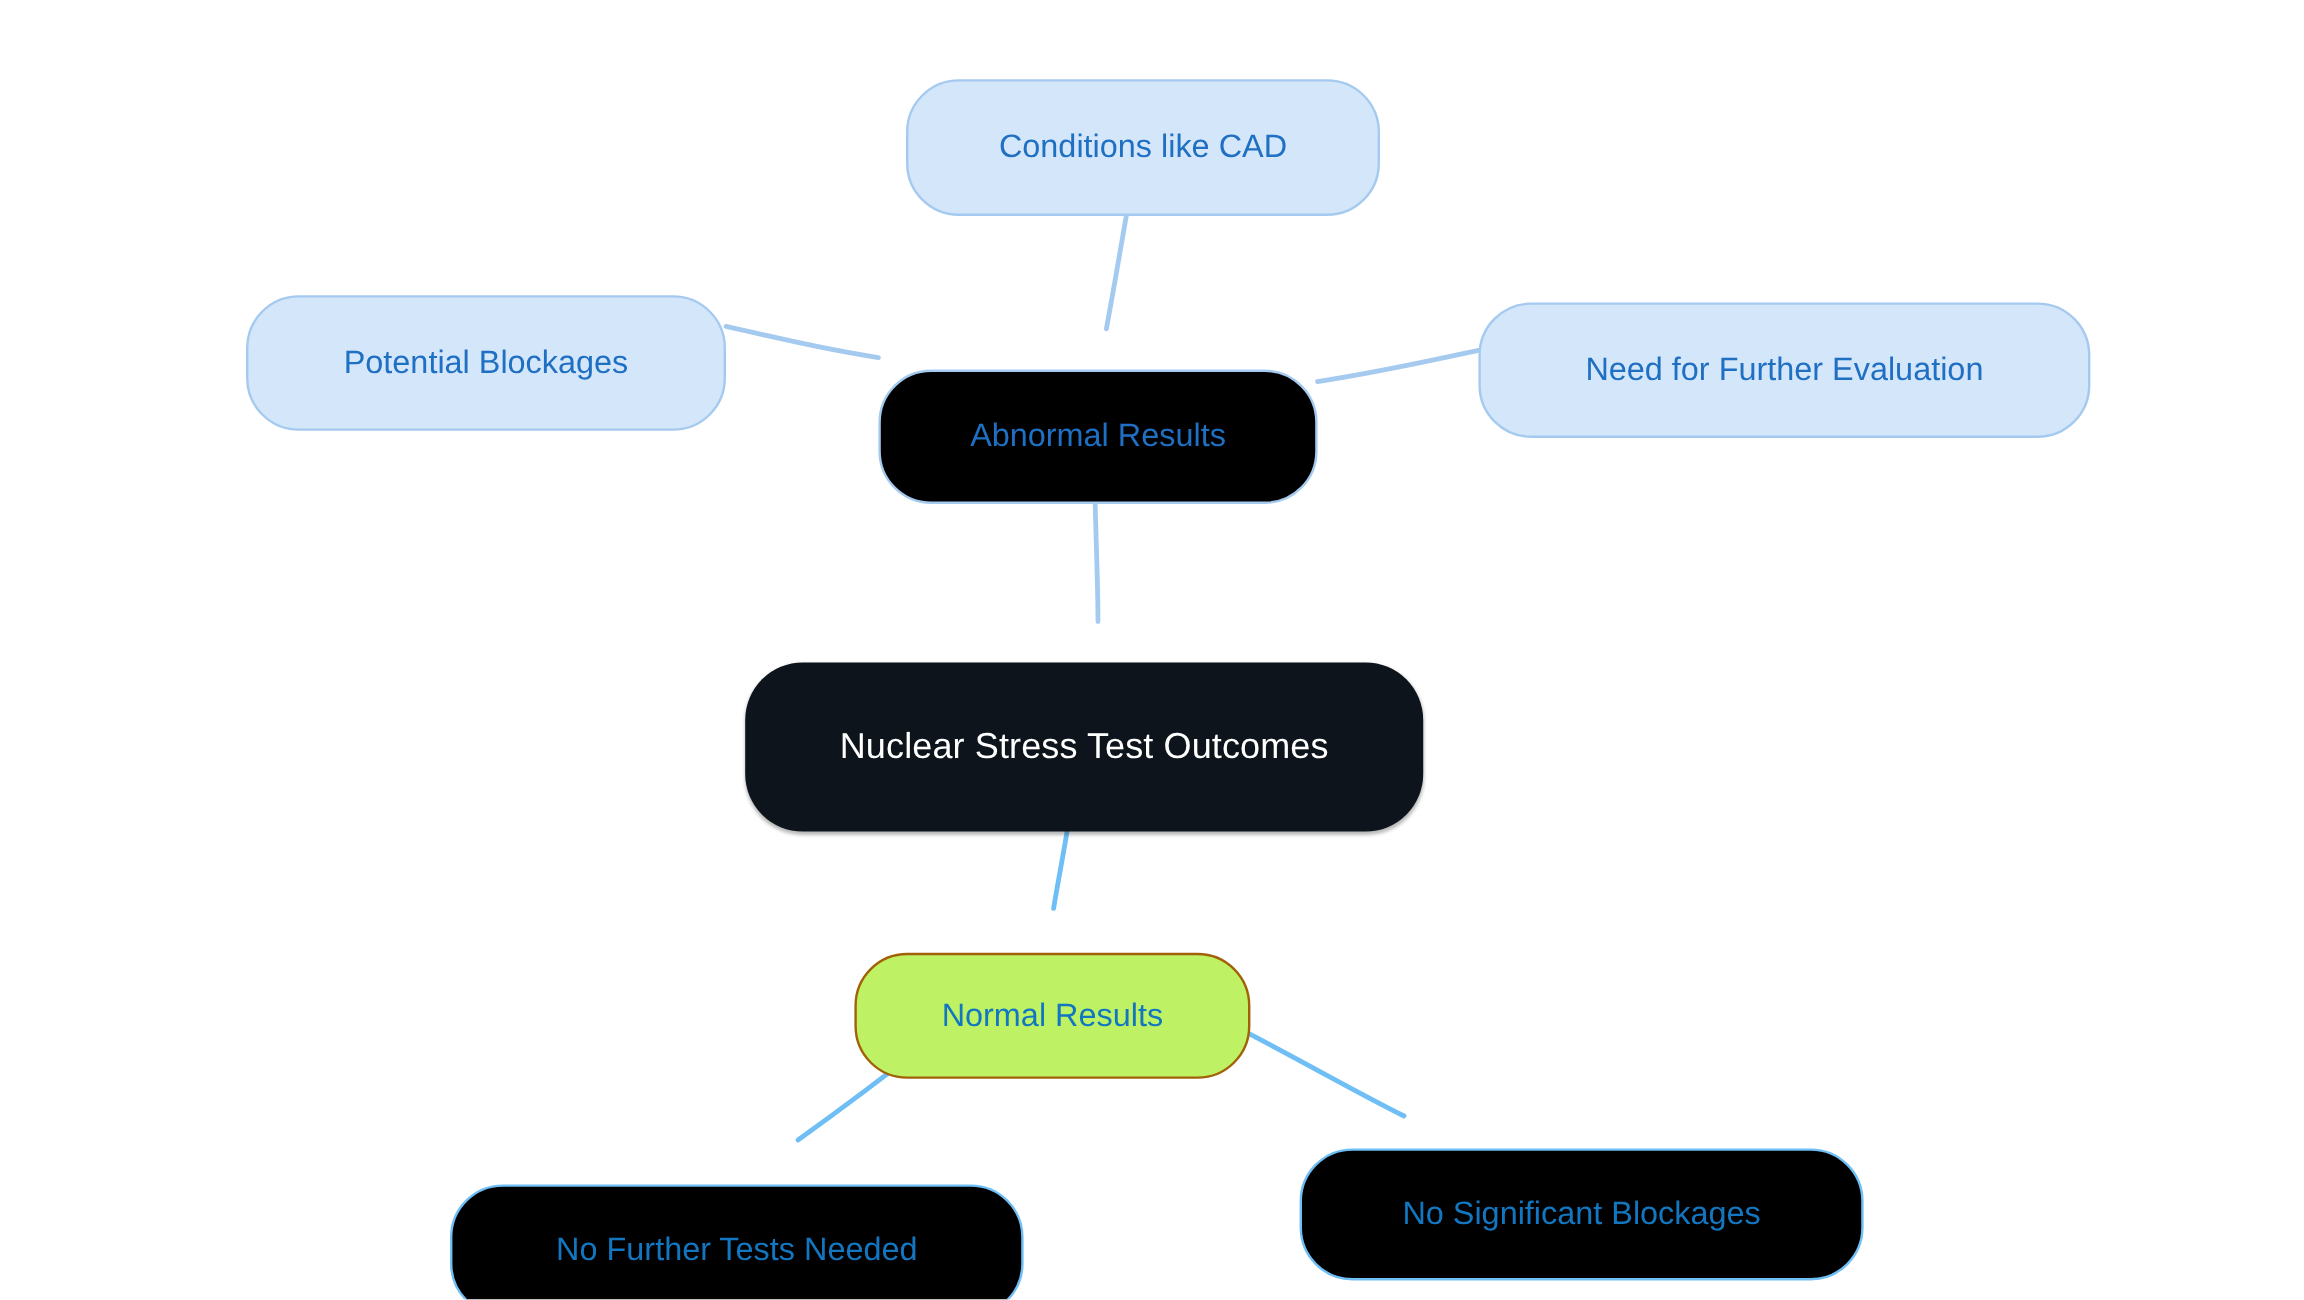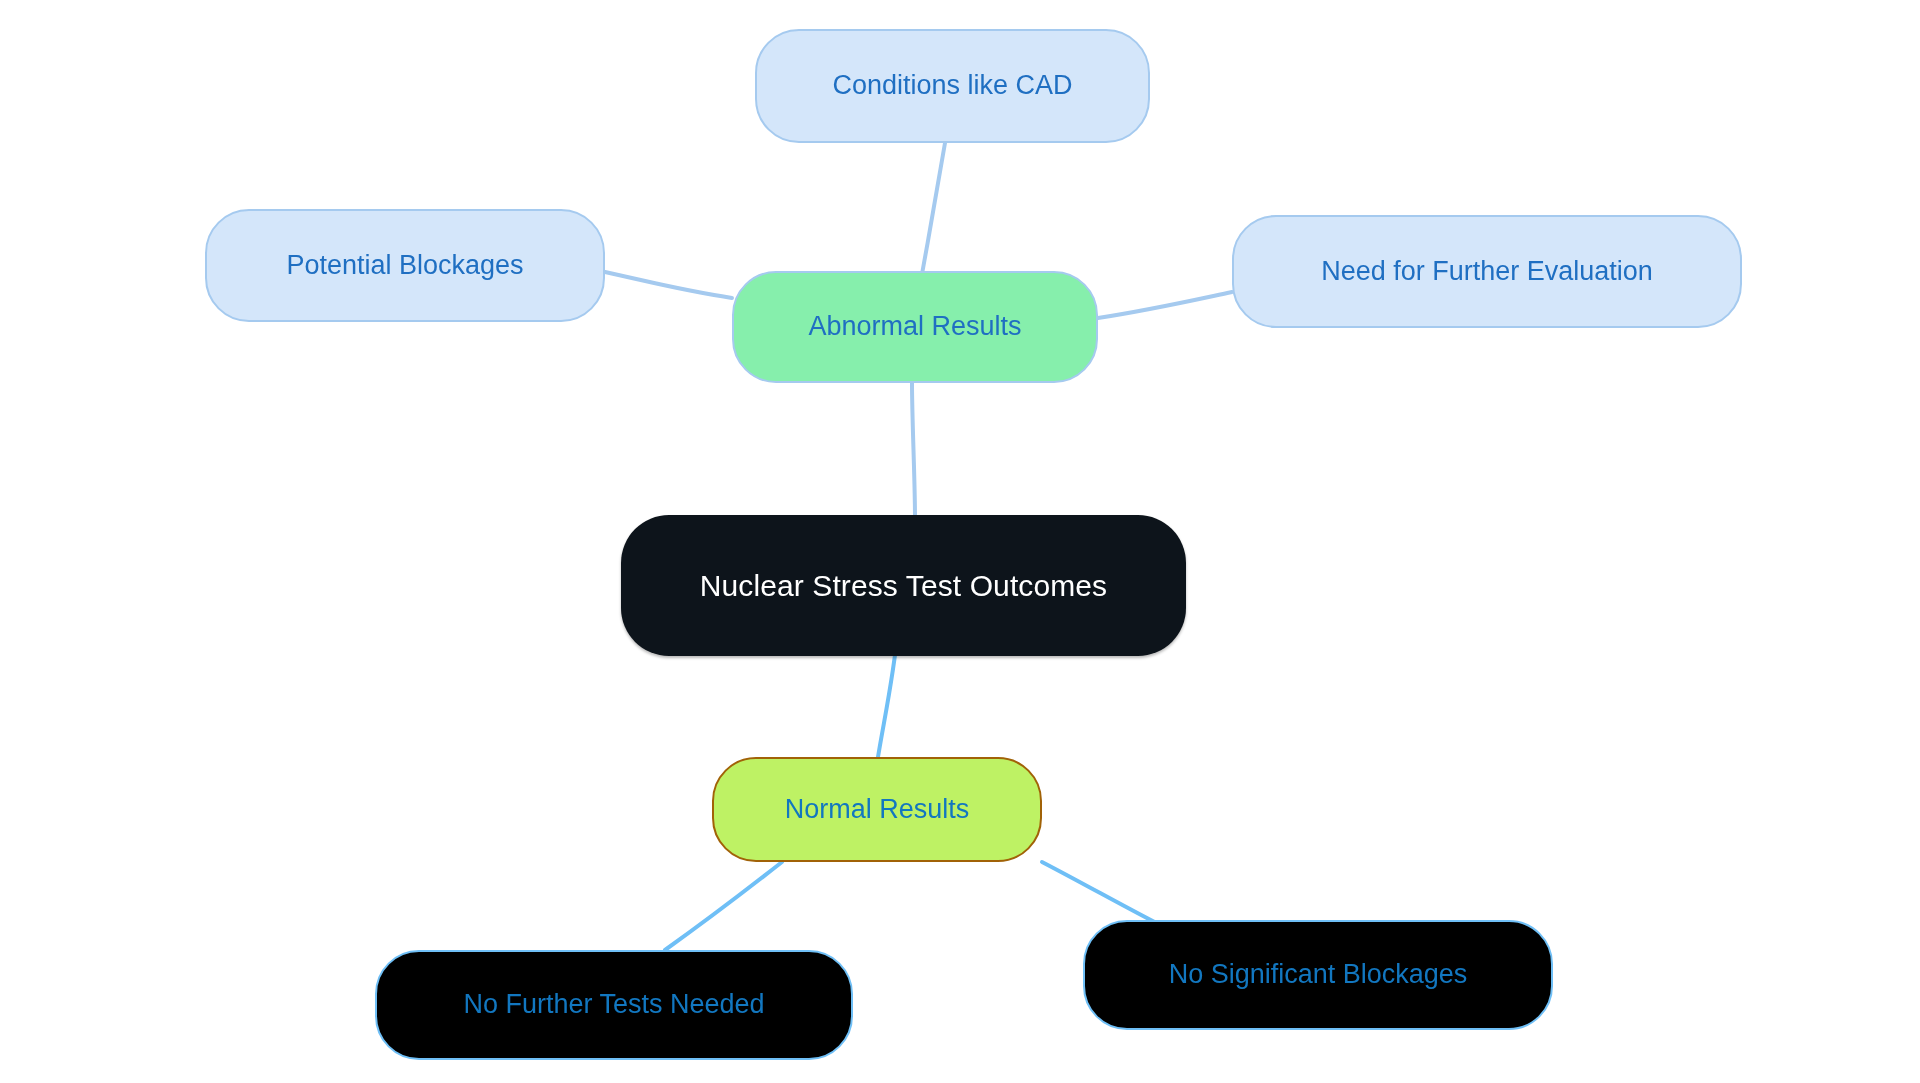--- a/index.html
+++ b/index.html
@@ -28,31 +28,32 @@
   }
   .node {
     position: absolute;
     display: flex;
     align-items: center;
     justify-content: center;
     box-sizing: border-box;
     text-align: center;
     white-space: nowrap;
     line-height: 1.1;
+    margin-top: 37px;
   }
   .node-root {
     background: #0d141b;
     color: #ffffff;
     border-radius: 48px;
     font-size: 30px;
     letter-spacing: 0.1px;
     box-shadow: 0 2px 3px rgba(0,0,0,0.28);
   }
   .node-branch-a {
-    background: #86efac;
+    background: #000000;
     border: 2px solid #a5caef;
     color: #1f6fc2;
     border-radius: 44px;
     font-size: 27px;
   }
   .node-leaf-a {
     background: #d4e6fa;
     border: 2px solid #a5caef;
     color: #1f6fc2;
     border-radius: 44px;

